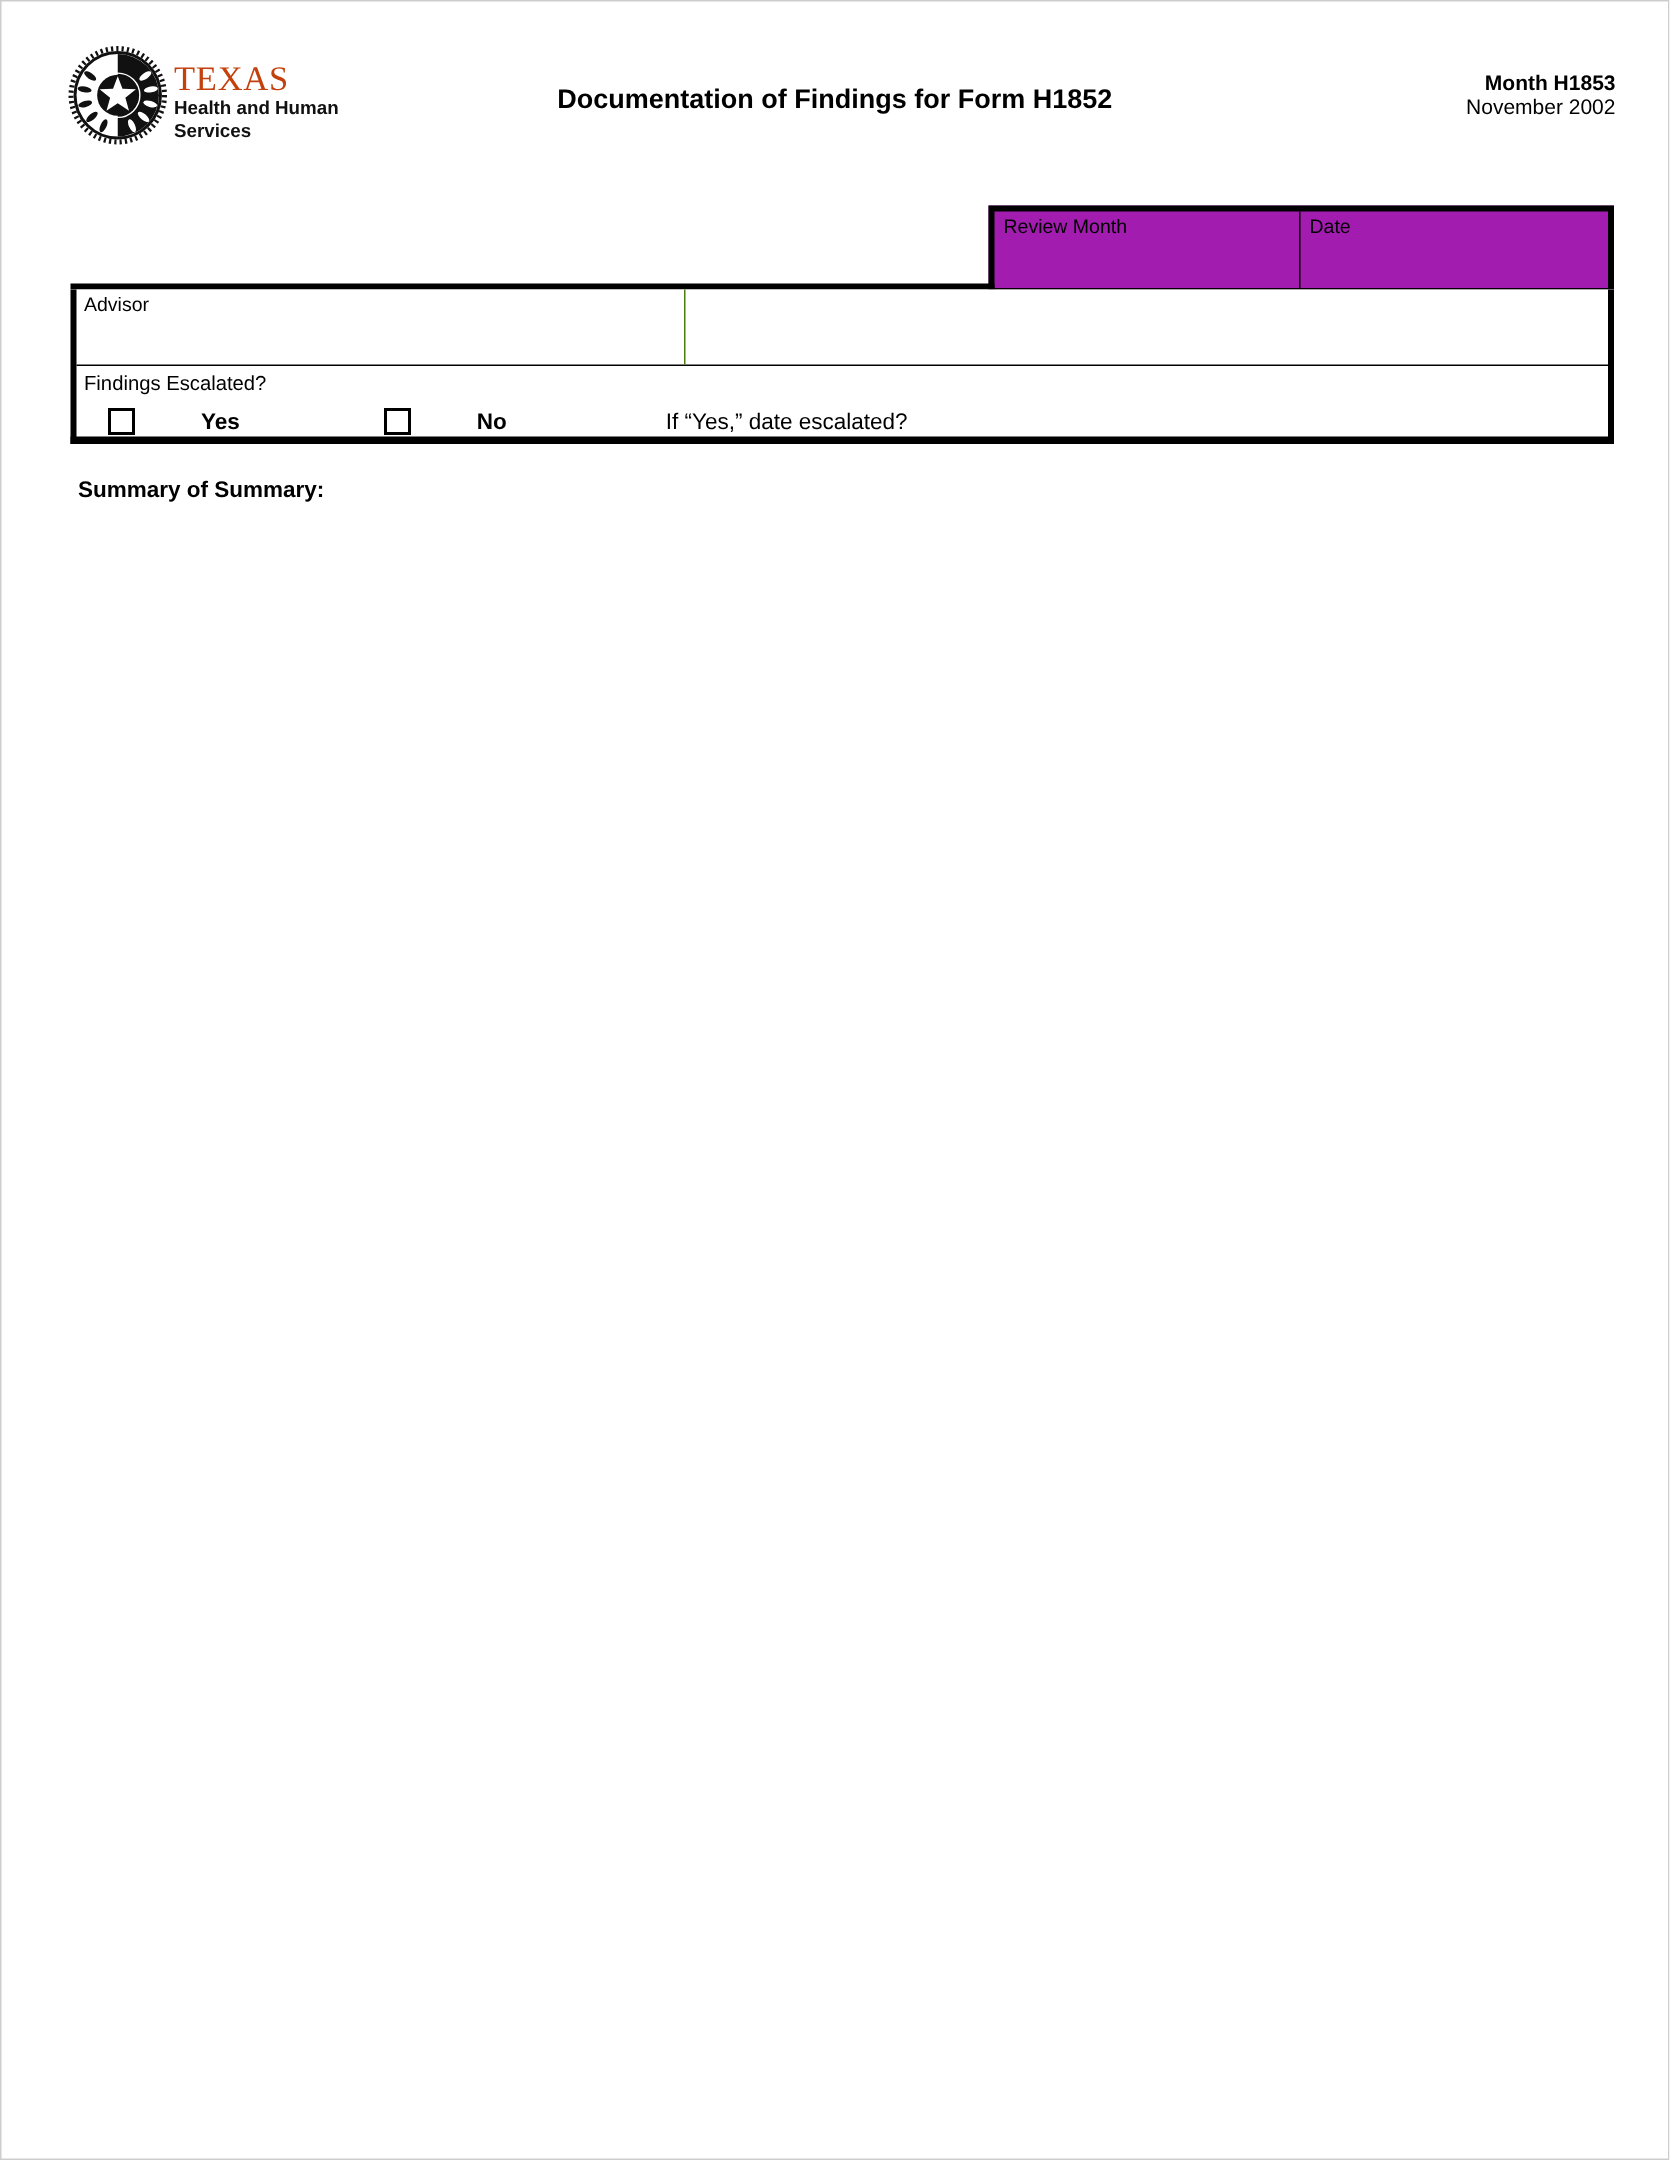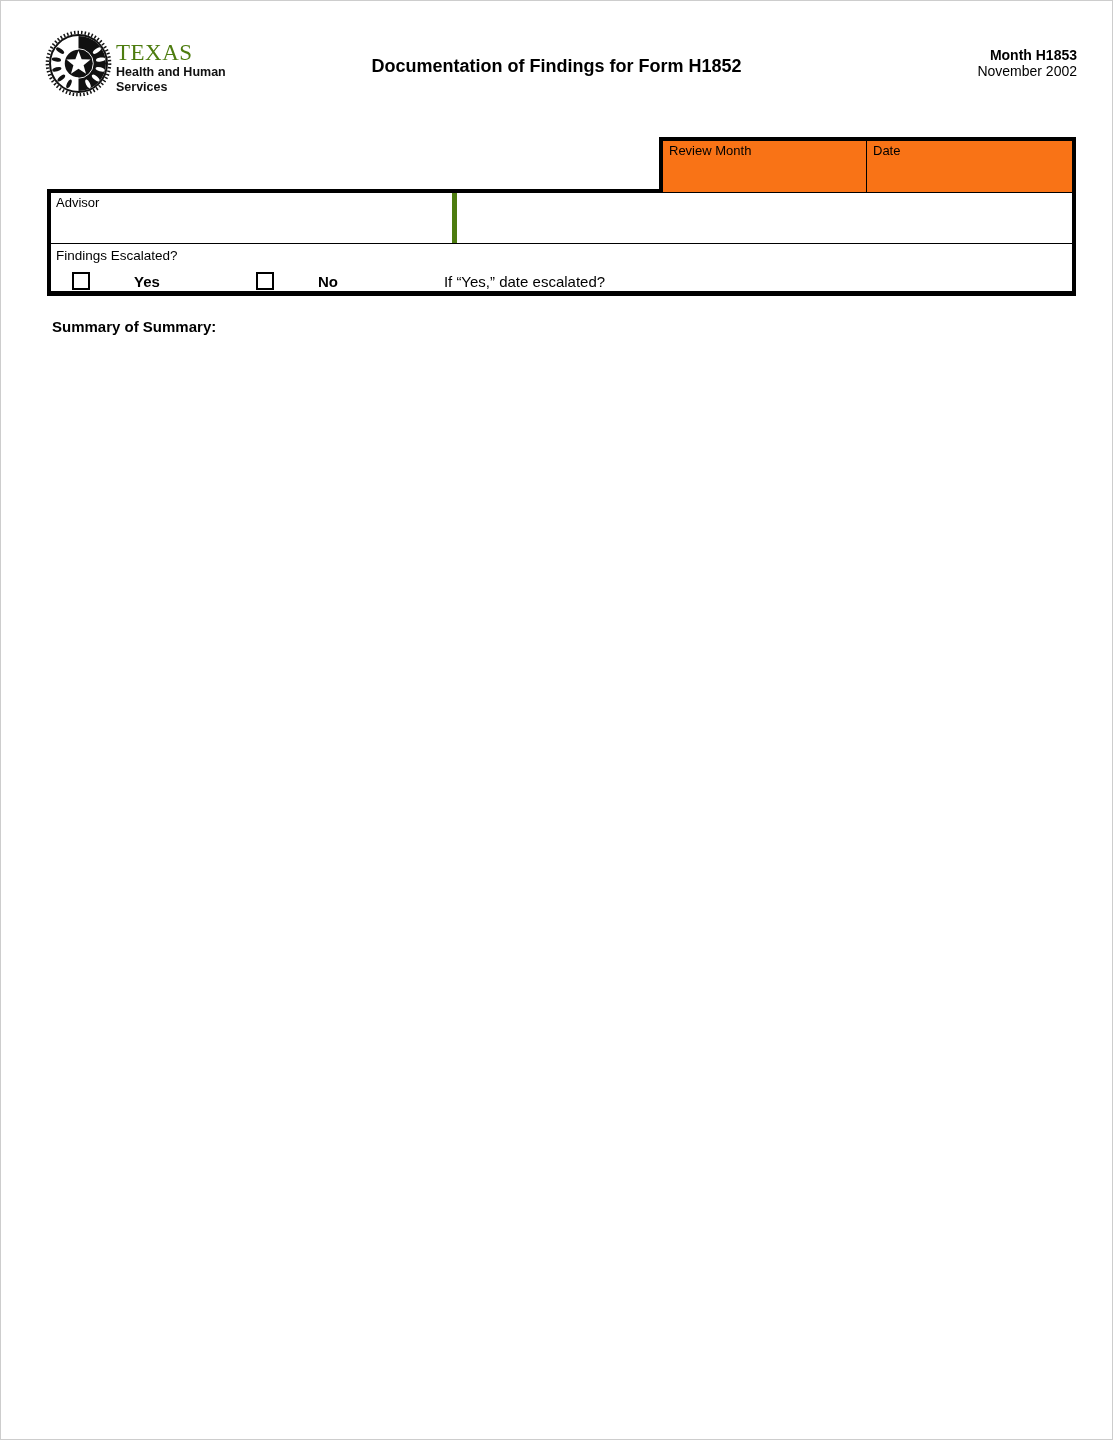--- a/index.html
+++ b/index.html
@@ -13,50 +13,50 @@
     font-family: "Liberation Sans", sans-serif;
     color: #000;
     overflow: hidden;
   }
 
   
   .seal { position: absolute; left: 45px; top: 30px; width: 67px; height: 67px; }
   .logo-text { position: absolute; left: 116px; top: 40px; }
   .logo-org {
     font-family: "Liberation Serif", serif;
-    font-size: 23px; line-height: 25px; letter-spacing: 0.5px; color: #4d7c0f;
+    font-size: 23px; line-height: 25px; letter-spacing: 0.5px; color: #c2410c;
   }
   .logo-sub { font-size: 12.5px; font-weight: bold; line-height: 14.5px; color: #111; }
   .doc-title {
     position: absolute; left: 0; top: 56px; width: 1113px;
     text-align: center; font-size: 18px; font-weight: bold;
   }
   .form-meta { position: absolute; right: 36px; top: 47px; text-align: right; font-size: 14px; line-height: 16px; }
   .form-meta .num { font-weight: bold; }
 
   
   .review-box {
     position: absolute; left: 659px; top: 137px; width: 417px; height: 56px;
     border: 4px solid #000; border-bottom-width: 1px;
-    display: flex; background: #f97316;
+    display: flex; background: #a21caf;
   }
   .cell { font-size: 13px; padding: 2px 6px; display: flex; flex-direction: column; }
   .cell-review { width: 204px; border-right: 1px solid #000; }
   .cell-date { flex: 1; }
   .cell-label { flex: none; }
   .field { flex: 1; min-height: 8px; }
 
   .seg-top { position: absolute; left: 47px; top: 189px; width: 616px; height: 4px; background: #000; }
 
   .main-box {
     position: absolute; left: 47px; top: 193px; width: 1029px; height: 103px;
     border: 4px solid #000; border-top: none; border-bottom-width: 5px; background: #fff;
   }
   .row-a { display: flex; height: 51px; border-bottom: 1px solid #000; }
-  .cell-advisor { width: 406px; border-right: 5px solid #4d7c0f; }
+  .cell-advisor { width: 406px; border-right: 1px solid #4d7c0f; }
   .cell-facility { flex: 1; }
   .row-a .cell { padding: 2px 5px; }
 
   .row-f { padding: 4px 5px 0 5px; height: 46px; }
   .findings-label { font-size: 13.5px; line-height: 16px; }
   .cb-line { display: flex; align-items: center; margin: 8px 0 0 16px; font-size: 15px; gap: 36px; }
   .cb { width: 18px; height: 18px; border: 2px solid #000; background: #fff; margin-right: 8px; flex: none; }
   .cb-label { font-weight: bold; }
   .gap1 { width: 24px; flex: none; }
   .gap2 { width: 34px; flex: none; }

